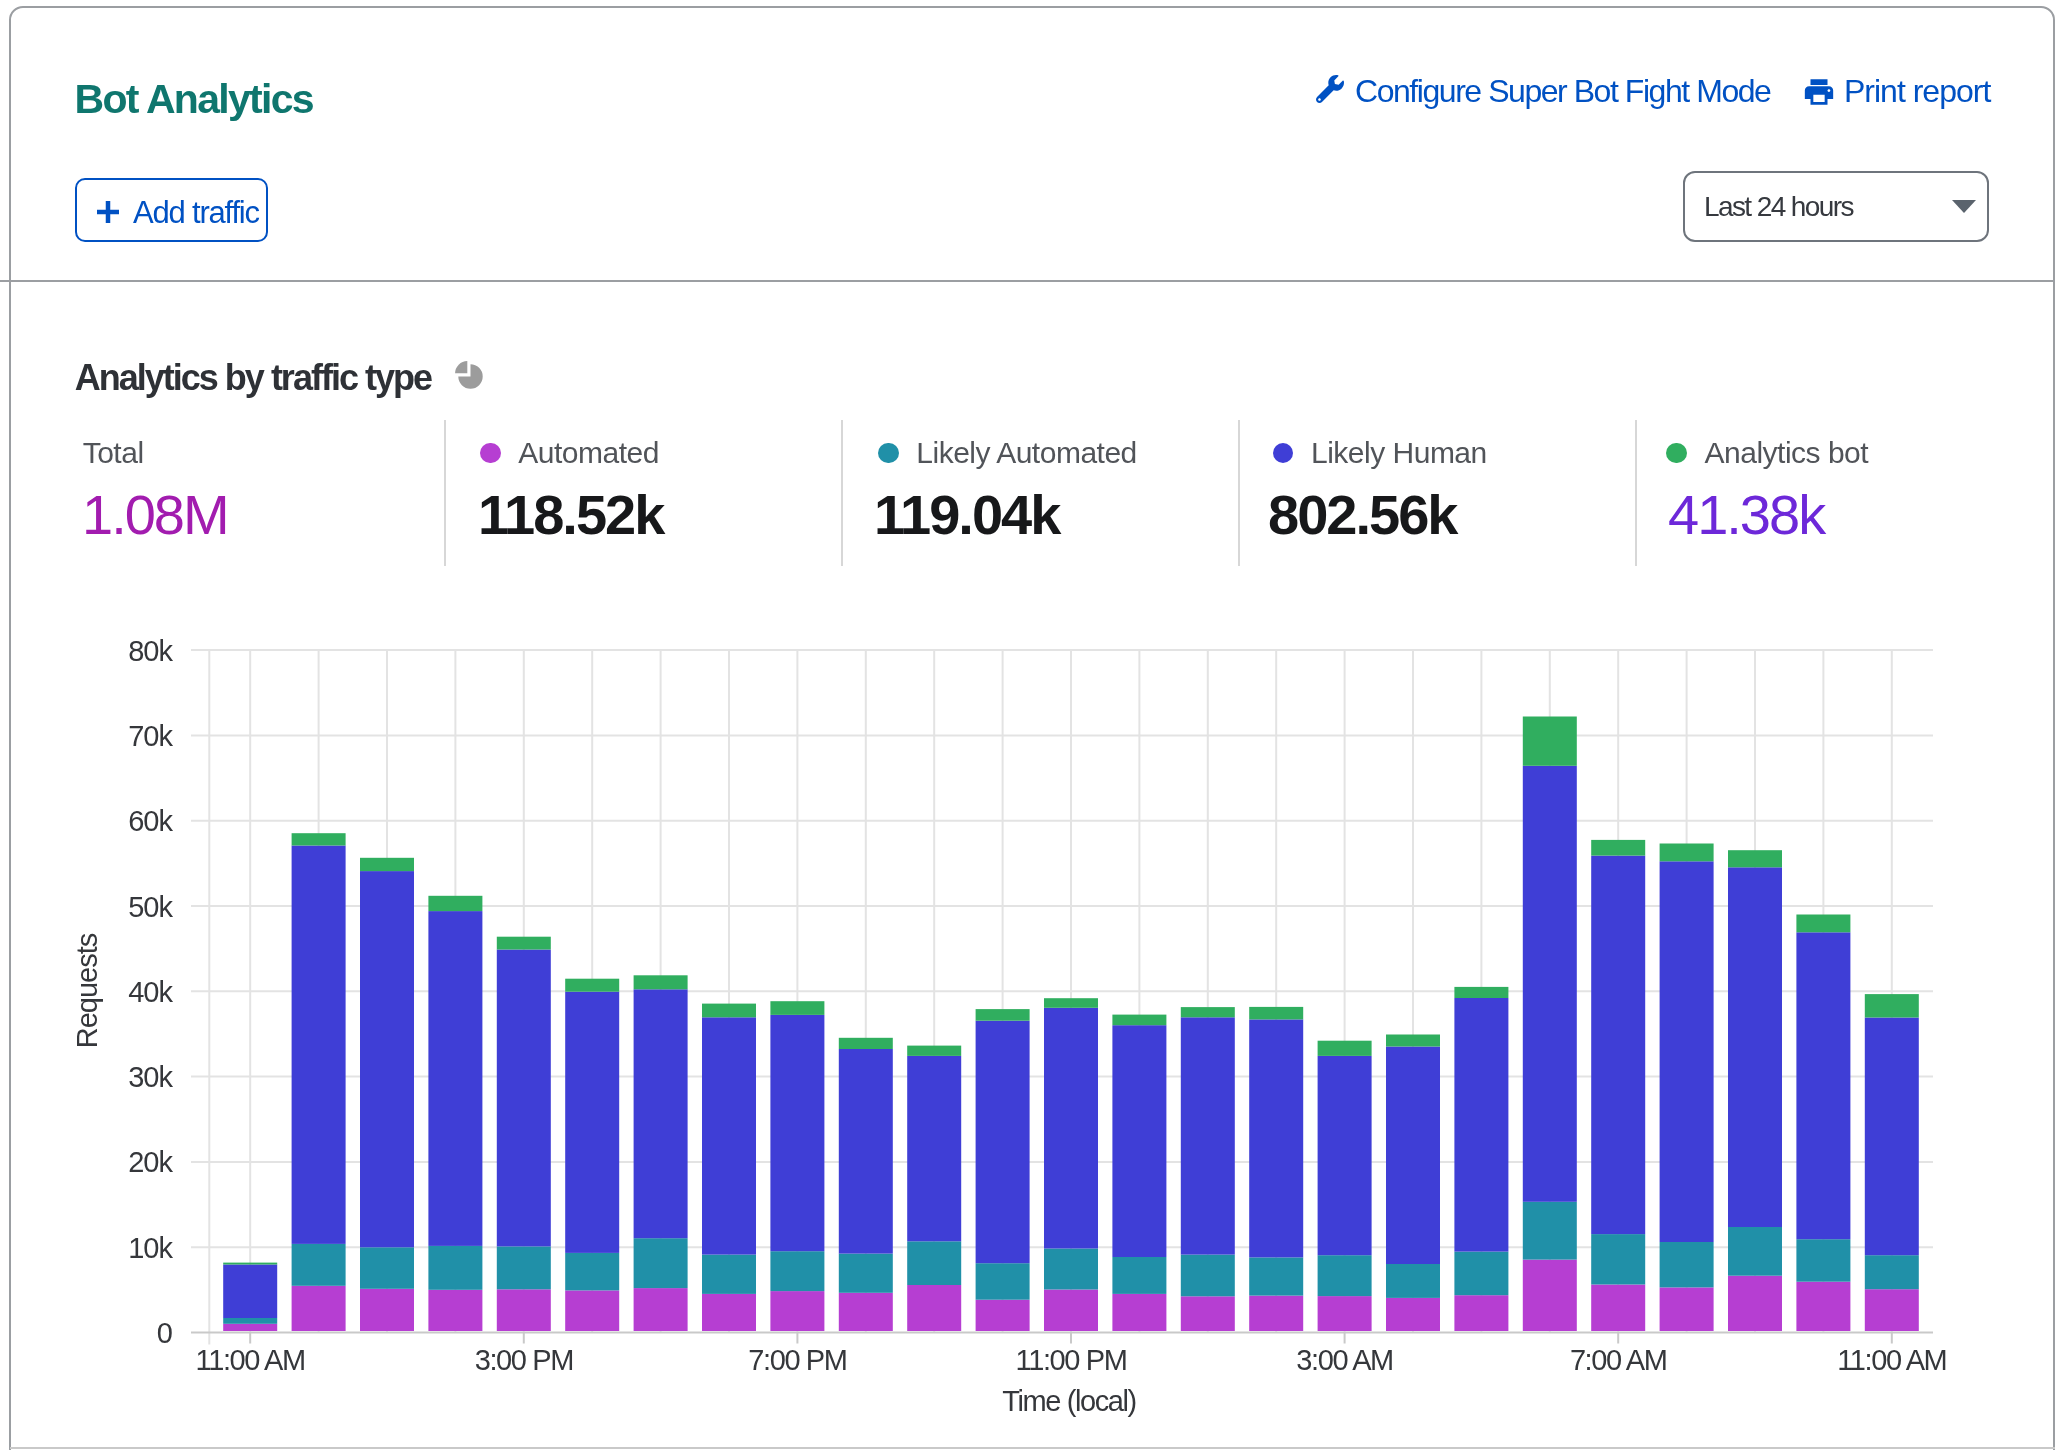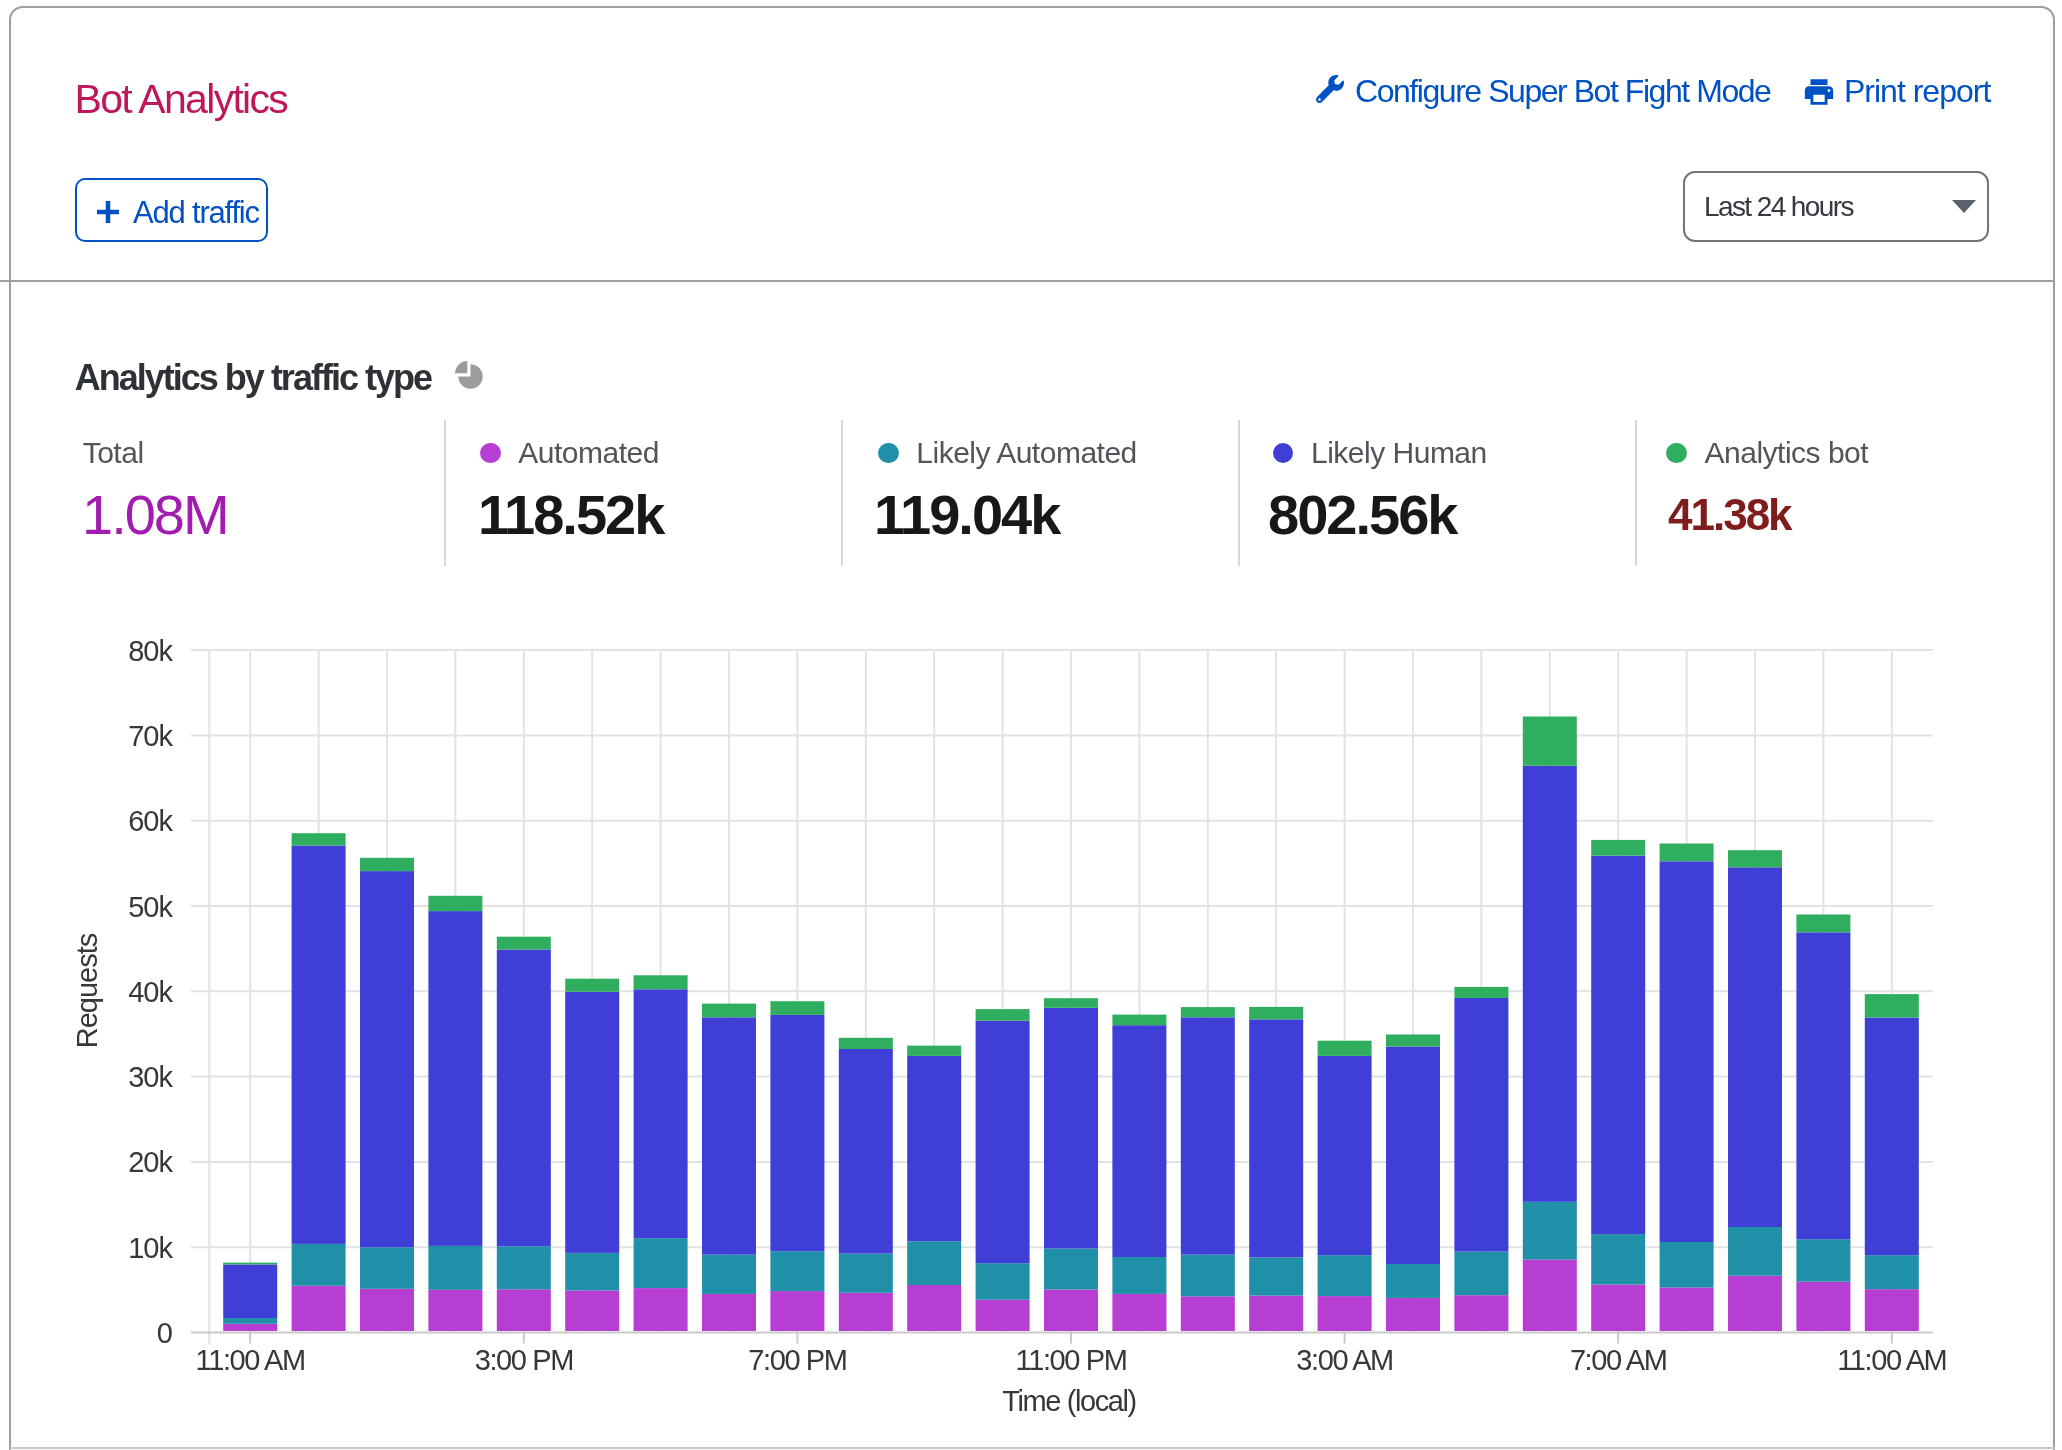--- a/index.html
+++ b/index.html
@@ -3,21 +3,21 @@
 <style>
   html,body{margin:0;padding:0;background:#fff;font-family:"Liberation Sans",sans-serif;}
   body{width:2062px;height:1450px;position:relative;overflow:hidden;}
   .abs{position:absolute;}
 </style></head>
 <body>
 <div class="abs" style="left:9px;top:6px;width:2042px;height:1600px;border:2px solid #9b9ea2;border-radius:14px;"></div>
 <div class="abs" style="left:0;top:280px;width:2055px;height:2px;background:#9b9ea2;"></div>
 <div class="abs" style="left:10px;top:1447px;width:2045px;height:2px;background:#c9c9c9;"></div>
 
-<div class="abs" style="left:74.5px;top:78px;font-size:41px;line-height:42px;letter-spacing:-1.7px;font-weight:400;color:#be185d;">Bot Analytics</div>
+<div class="abs" style="left:74.5px;top:78px;font-size:41px;line-height:42px;letter-spacing:-1.7px;font-weight:700;color:#0f766e;">Bot Analytics</div>
 
 <svg width="28" height="28" viewBox="0 0 512 512" style="position:absolute;left:1316px;top:75px">
     <path fill="#0051c3" d="M507.73 109.1c-2.24-9.03-13.54-12.09-20.12-5.51l-74.36 74.36-67.88-11.31-11.31-67.88 74.36-74.36c6.62-6.62 3.43-17.9-5.66-20.16-47.38-11.74-99.55.91-136.58 37.93-39.64 39.64-50.55 97.1-34.05 147.2L18.74 402.76c-24.99 24.99-24.99 65.51 0 90.5 24.99 24.99 65.51 24.99 90.5 0l213.21-213.21c50.12 16.71 107.47 5.68 147.37-34.22 37.07-37.07 49.7-89.32 37.91-136.73zM64 472c-13.25 0-24-10.75-24-24 0-13.26 10.75-24 24-24s24 10.74 24 24c0 13.25-10.75 24-24 24z"></path>
   </svg>
 <div class="abs" style="left:1355px;top:74px;font-size:32px;line-height:35px;letter-spacing:-1.45px;color:#0051c3;">Configure Super Bot Fight Mode</div>
 <svg width="34" height="34" viewBox="0 0 24 24" style="position:absolute;left:1801.7px;top:74.9px">
     <path fill="#0051c3" d="M19 8H5c-1.66 0-3 1.34-3 3v6h4v4h12v-4h4v-6c0-1.66-1.34-3-3-3zm-3 11H8v-5h8v5zm3-7c-.55 0-1-.45-1-1s.45-1 1-1 1 .45 1 1-.45 1-1 1zm-1-9H6v4h12V3z"></path>
   </svg>
 <div class="abs" style="left:1844px;top:74px;font-size:32px;line-height:35px;letter-spacing:-1px;color:#0051c3;text-align:center;">Print report</div>
 
@@ -44,21 +44,21 @@
 <div style="position:absolute;left:518.3px;top:437.2px;font-size:30px;line-height:32px;letter-spacing:-0.5px;color:#515459">Automated</div>
 <div style="position:absolute;left:478px;top:485.4px;font-size:56px;line-height:60px;letter-spacing:-2px;font-weight:700;color:#17181a">118.52k</div>
 <div style="position:absolute;left:878.0px;top:442.7px;width:20.6px;height:20.6px;border-radius:50%;background:#2090a8"></div>
 <div style="position:absolute;left:916.3px;top:437.2px;font-size:30px;line-height:32px;letter-spacing:-0.5px;color:#515459">Likely Automated</div>
 <div style="position:absolute;left:874px;top:485.4px;font-size:56px;line-height:60px;letter-spacing:-2px;font-weight:700;color:#17181a">119.04k</div>
 <div style="position:absolute;left:1272.7px;top:442.7px;width:20.6px;height:20.6px;border-radius:50%;background:#3f3ed6"></div>
 <div style="position:absolute;left:1311.0px;top:437.2px;font-size:30px;line-height:32px;letter-spacing:-0.5px;color:#515459">Likely Human</div>
 <div style="position:absolute;left:1268px;top:485.4px;font-size:56px;line-height:60px;letter-spacing:-2px;font-weight:700;color:#17181a">802.56k</div>
 <div style="position:absolute;left:1666.2px;top:442.7px;width:20.6px;height:20.6px;border-radius:50%;background:#30ae5f"></div>
 <div style="position:absolute;left:1704.5px;top:437.2px;font-size:30px;line-height:32px;letter-spacing:-0.5px;color:#515459">Analytics bot</div>
-<div style="position:absolute;left:1668px;top:485.4px;font-size:44px;line-height:60px;letter-spacing:-2px;font-weight:700;color:#7f1d1d">41.38k</div>
+<div style="position:absolute;left:1668px;top:485.4px;font-size:56px;line-height:60px;letter-spacing:-2px;font-weight:400;color:#6d28d9">41.38k</div>
 <div style="position:absolute;left:444px;top:420px;width:2px;height:146px;background:#d7d7d7"></div>
 <div style="position:absolute;left:841px;top:420px;width:2px;height:146px;background:#d7d7d7"></div>
 <div style="position:absolute;left:1238px;top:420px;width:2px;height:146px;background:#d7d7d7"></div>
 <div style="position:absolute;left:1635px;top:420px;width:2px;height:146px;background:#d7d7d7"></div>
 
 <svg width="2062" height="1450" viewBox="0 0 2062 1450" style="position:absolute;left:0;top:0">
 <line x1="191.0" y1="1247.2" x2="1933.0" y2="1247.2" stroke="#e3e3e3" stroke-width="2"></line>
 <line x1="191.0" y1="1161.9" x2="1933.0" y2="1161.9" stroke="#e3e3e3" stroke-width="2"></line>
 <line x1="191.0" y1="1076.6" x2="1933.0" y2="1076.6" stroke="#e3e3e3" stroke-width="2"></line>
 <line x1="191.0" y1="991.3" x2="1933.0" y2="991.3" stroke="#e3e3e3" stroke-width="2"></line>

